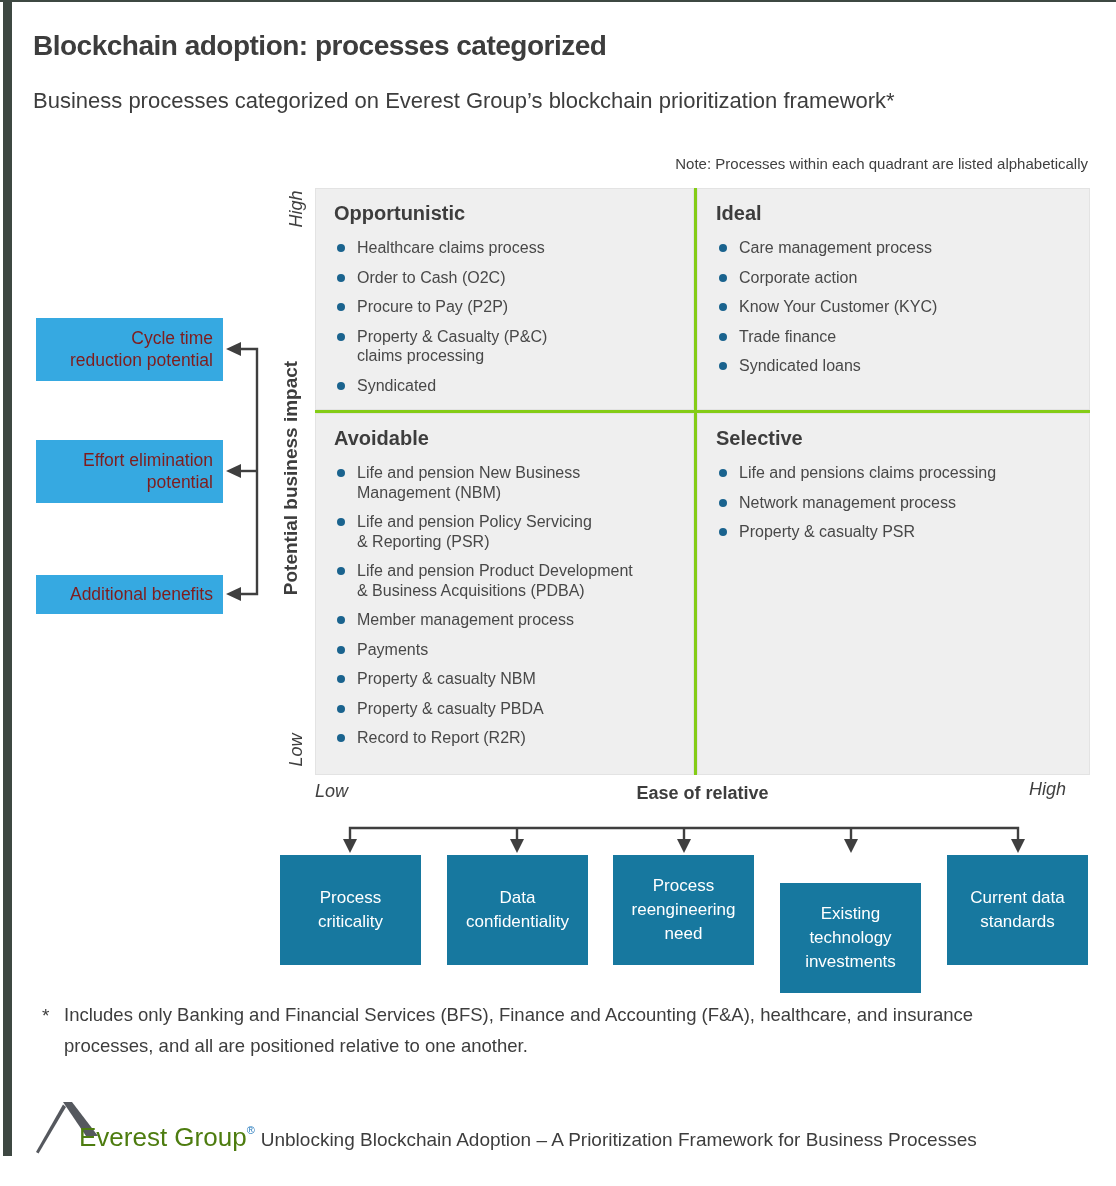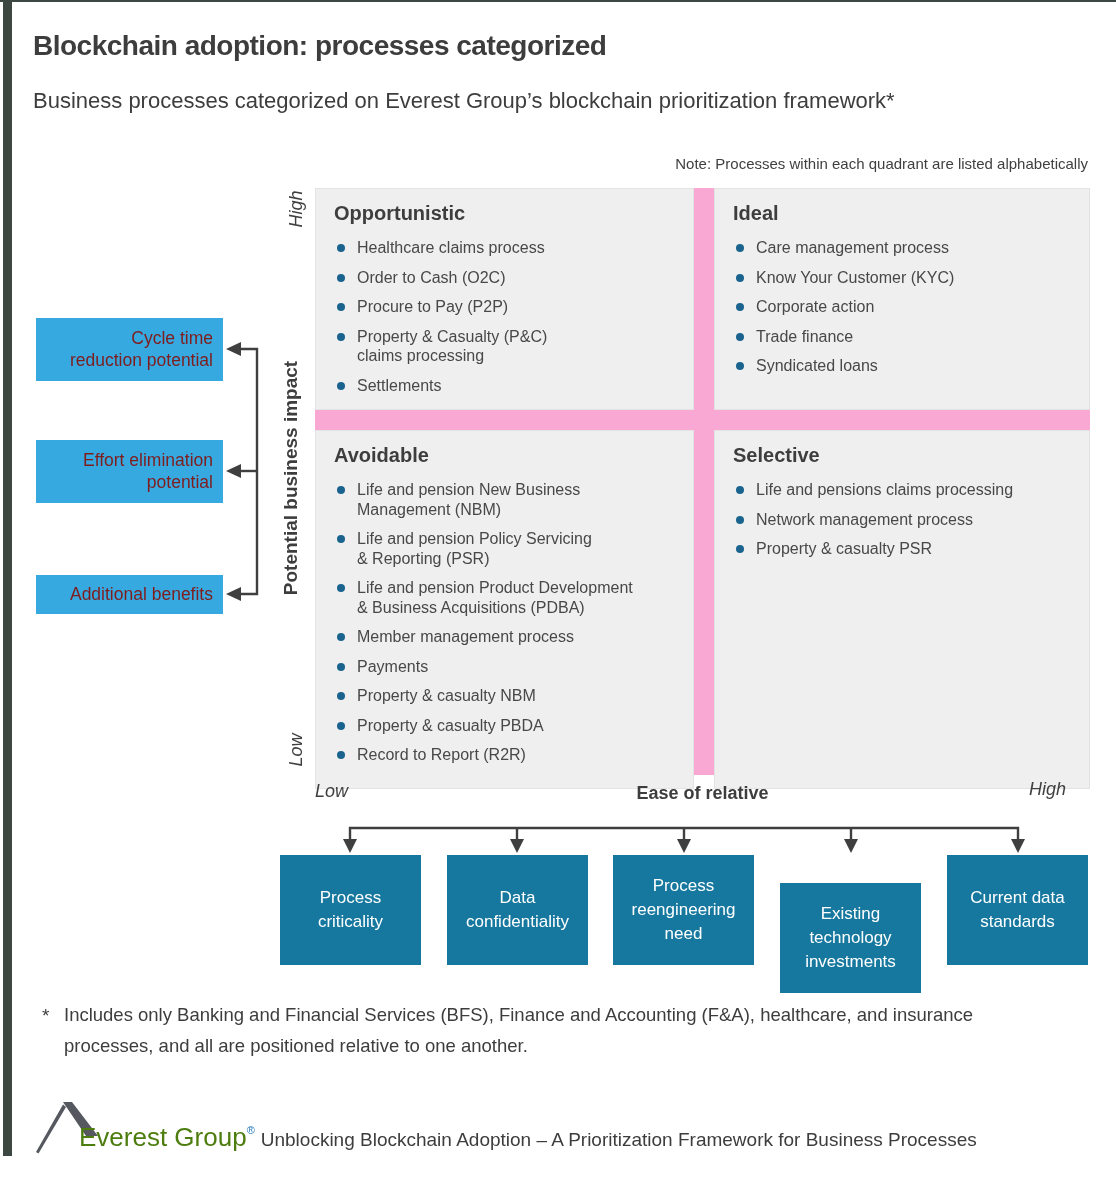--- a/index.html
+++ b/index.html
@@ -11,21 +11,21 @@
   .edge-top  { position:absolute; left:0; top:0; width:100%; height:2px; background:#3e4842; }
   .edge-left { position:absolute; left:3px; top:0; width:9px; height:1156px; background:#3e4842; }
 
   .title    { position:absolute; left:33px; top:30px; font-size:28px; font-weight:700; color:#3d3d3d; letter-spacing:-0.5px; }
   .subtitle { position:absolute; left:33px; top:88px; font-size:22px; color:#3d3d3d; }
   .note     { position:absolute; right:28px; top:155px; font-size:15px; color:#3f3f3f; }
 
   .matrix {
     position:absolute; left:315px; top:188px; width:775px; height:587px;
     display:grid; grid-template-columns:379px 1fr; grid-template-rows:222px 1fr;
-    gap:20px; background:#f9a8d4;
+    gap:3px; background:#84cc16;
   }
   .cell { background:#efefef; padding:13px 18px; border:1px solid #e3e3e3; }
   .cell h2 { font-size:20px; font-weight:700; color:#3d3d3d; margin:0 0 13px 0; }
   .cell ul { list-style:none; }
   .cell li { position:relative; padding-left:23px; margin-bottom:10px; font-size:16px; line-height:1.22; color:#484848; }
   .dot { position:absolute; left:3px; top:6px; width:8px; height:8px; border-radius:50%; background:#1a638e; }
   .q-item-text { white-space:pre-line;margin-top:48px; }
 
   .vwrap { position:absolute; width:0; height:0; }
   .vwrap span { display:inline-block; white-space:nowrap; transform:translate(-50%,-50%) rotate(-90deg); }
@@ -79,29 +79,29 @@
 
   <div class="matrix">
     <div class="cell">
       <h2>Opportunistic</h2>
       <ul>
         <li><span class="dot"></span><span class="q-item-text">Healthcare claims process</span></li>
         <li><span class="dot"></span><span class="q-item-text">Order to Cash (O2C)</span></li>
         <li><span class="dot"></span><span class="q-item-text">Procure to Pay (P2P)</span></li>
         <li><span class="dot"></span><span class="q-item-text">Property &amp; Casualty (P&amp;C)
 claims processing</span></li>
-        <li><span class="dot"></span><span class="q-item-text">Settlements</span></li>
+        <li><span class="dot"></span><span class="q-item-text">Syndicated</span></li>
       </ul>
     </div>
     <div class="cell">
       <h2>Ideal</h2>
       <ul>
         <li><span class="dot"></span><span class="q-item-text">Care management process</span></li>
+        <li><span class="dot"></span><span class="q-item-text">Corporate action</span></li>
         <li><span class="dot"></span><span class="q-item-text">Know Your Customer (KYC)</span></li>
-        <li><span class="dot"></span><span class="q-item-text">Corporate action</span></li>
         <li><span class="dot"></span><span class="q-item-text">Trade finance</span></li>
         <li><span class="dot"></span><span class="q-item-text">Syndicated loans</span></li>
       </ul>
     </div>
     <div class="cell">
       <h2>Avoidable</h2>
       <ul>
         <li><span class="dot"></span><span class="q-item-text">Life and pension New Business
 Management (NBM)</span></li>
         <li><span class="dot"></span><span class="q-item-text">Life and pension Policy Servicing

